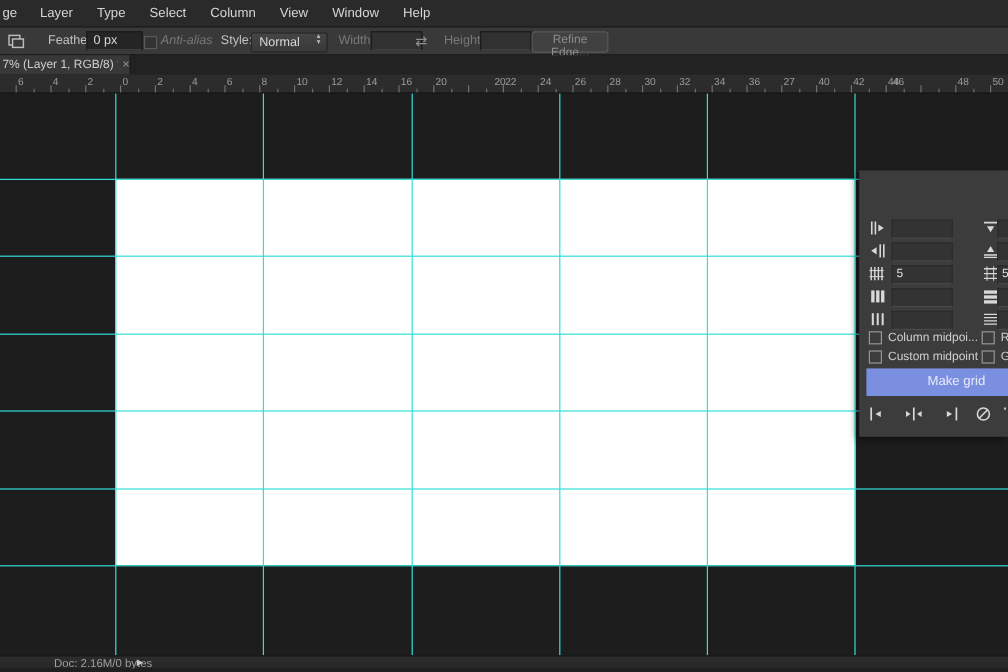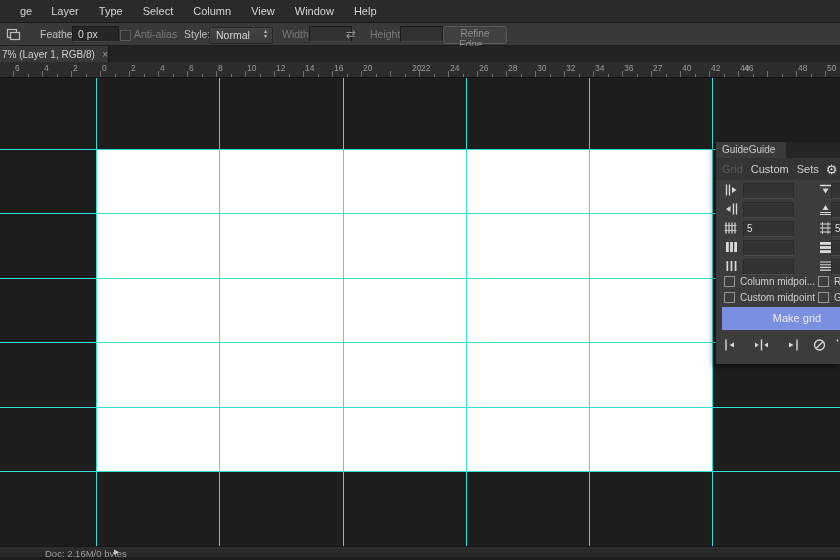--- a/index.html
+++ b/index.html
@@ -3,21 +3,21 @@
 <meta charset="utf-8">
 <style>
   html,body{margin:0;padding:0;}
   body{width:840px;height:560px;overflow:hidden;position:relative;background:#1d1d1d;
        font-family:"Liberation Sans","DejaVu Sans",sans-serif;-webkit-font-smoothing:antialiased;}
   .abs{position:absolute;}
   
   #menubar{left:0;top:0;width:840px;height:22px;background:#2a2a2a;border-bottom:1px solid #1a1a1a;
            display:flex;align-items:center;color:#d5d5d5;font-size:11px;}
   .menu-item{padding:0 10px;cursor:default;}
-  .menu-item:first-child{padding-left:20px;padding-right:9px;}
+  .menu-item:first-child{padding-left:2px;padding-right:9px;}
   
   #optionsbar{left:0;top:23px;width:840px;height:22px;background:#393939;border-bottom:1px solid #1e1e1e;}
   .opt-label{position:absolute;top:5px;font-size:10.5px;color:#c0c0c0;}
   .opt-label.dim{color:#787878;}
   .field{position:absolute;background:#252525;border:1px solid #1b1b1b;border-bottom-color:#444;
          height:13px;font-size:10.5px;color:#d8d8d8;padding:1px 0 0 5px;}
   .field.dim{background:#313131;}
   #aa-box{left:120px;top:7px;width:9px;height:9px;border:1px solid #5a5a5a;background:#333;}
   #style-dd{left:209px;top:4px;width:56px;height:14px;background:linear-gradient(#454545,#383838);
             border:1px solid #272727;border-radius:2px;color:#d6d6d6;font-size:10.5px;
@@ -87,21 +87,21 @@
 <div id="optionsbar" class="abs">
   <span class="abs" style="left:6px;top:4px;">
     <svg width="15" height="14" viewBox="0 0 15 14">
       <rect x="1.5" y="2.5" width="9" height="8" fill="none" stroke="#bdbdbd" stroke-width="1.2"></rect>
       <rect x="4.5" y="5.5" width="9" height="7" fill="#393939" stroke="#bdbdbd" stroke-width="1.2"></rect>
     </svg>
   </span>
   <span class="opt-label" style="left:40px;">Feather:</span>
   <span class="field" style="left:72px;top:3px;width:40px;">0 px</span>
   <span id="aa-box" class="abs"></span>
-  <span class="opt-label dim" style="left:134px;">Anti-alias</span>
+  <span class="opt-label dim" style="left:134px;font-style:italic;">Anti-alias</span>
   <span class="opt-label" style="left:184px;">Style:</span>
   <span id="style-dd" class="abs">
     <span>Normal</span>
     <span class="dd-arrows">
         <span>▴</span>
         <span>▾</span>
       </span>
   </span>
   <span class="opt-label dim" style="left:282px;">Width:</span>
   <span class="field dim" style="left:309px;top:3px;width:36px;"></span>
@@ -219,29 +219,20 @@
       <div class="guide" style="left: 0px; top: 71px; width: 840px; height: 1px; background: rgb(48, 223, 216);"></div>
       <div class="guide" style="left: 0px; top: 135px; width: 840px; height: 1px; background: rgb(48, 223, 216);"></div>
       <div class="guide" style="left: 0px; top: 200px; width: 840px; height: 1px; background: rgb(48, 223, 216);"></div>
       <div class="guide" style="left: 0px; top: 264px; width: 840px; height: 1px; background: rgb(48, 223, 216);"></div>
       <div class="guide" style="left: 0px; top: 329px; width: 840px; height: 1px; background: rgb(48, 223, 216);"></div>
       <div class="guide" style="left: 0px; top: 393px; width: 840px; height: 1px; background: rgb(48, 223, 216);"></div>
     </div>
 </div>
 
 <div id="gg-panel" class="abs">
-  <div id="gg-tabstrip">
-    <div id="gg-tab">GuideGuide</div>
-  </div>
-  <div id="gg-tabs-row">
-      <span class="gg-tab-lbl dim">Grid</span>
-      <span class="gg-tab-lbl">Custom</span>
-      <span class="gg-tab-lbl">Sets</span>
-      <span id="gear">⚙</span>
-    </div>
   <div id="gg-rows">
       <div class="gg-row" style="top: 40px;">
         <span class="gg-icon" style="left: 8px;">
           <svg width="15" height="14" viewBox="0 0 15 14">
             <path d="M2.5 1.5v11M5.5 1.5v11" stroke="#d8d8d8" stroke-width="1.3" fill="none"></path>
             <polygon points="8,4 12.5,7 8,10" fill="#d8d8d8"></polygon>
           </svg>
         </span>
         <span class="gg-field" style="left: 27px; width: 46px;"></span>
         <span class="gg-icon" style="left: 102px;">

